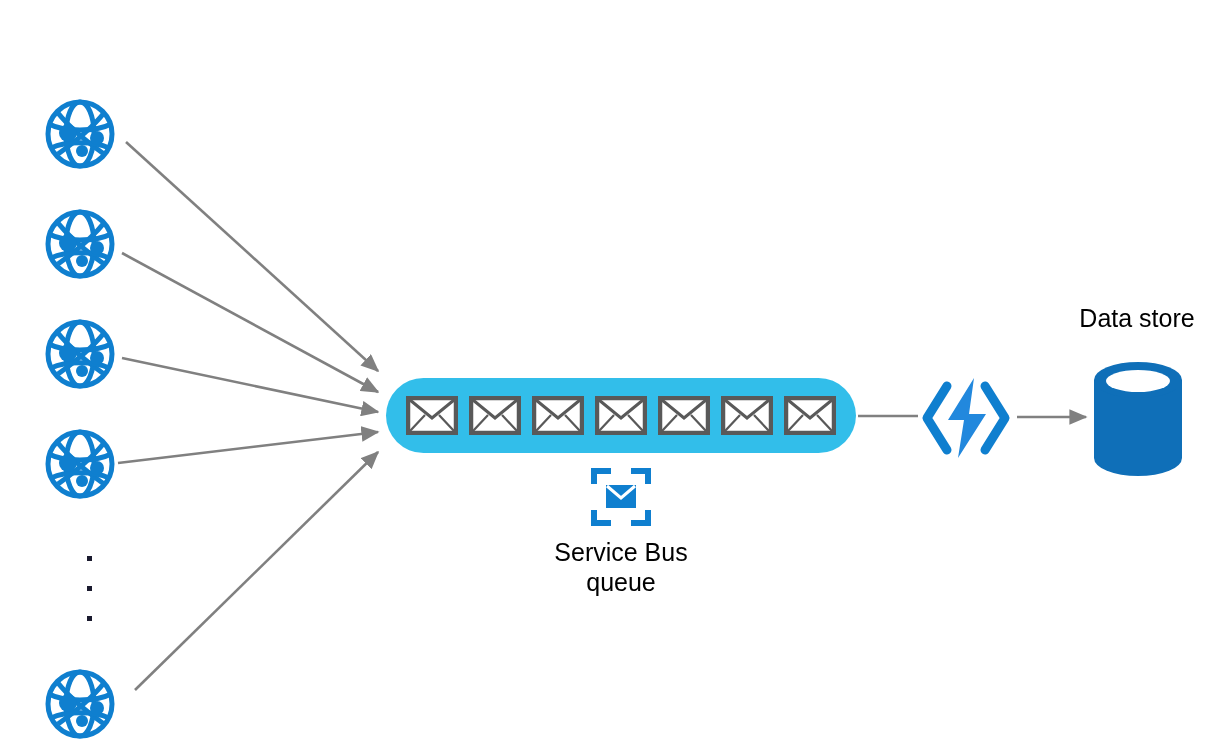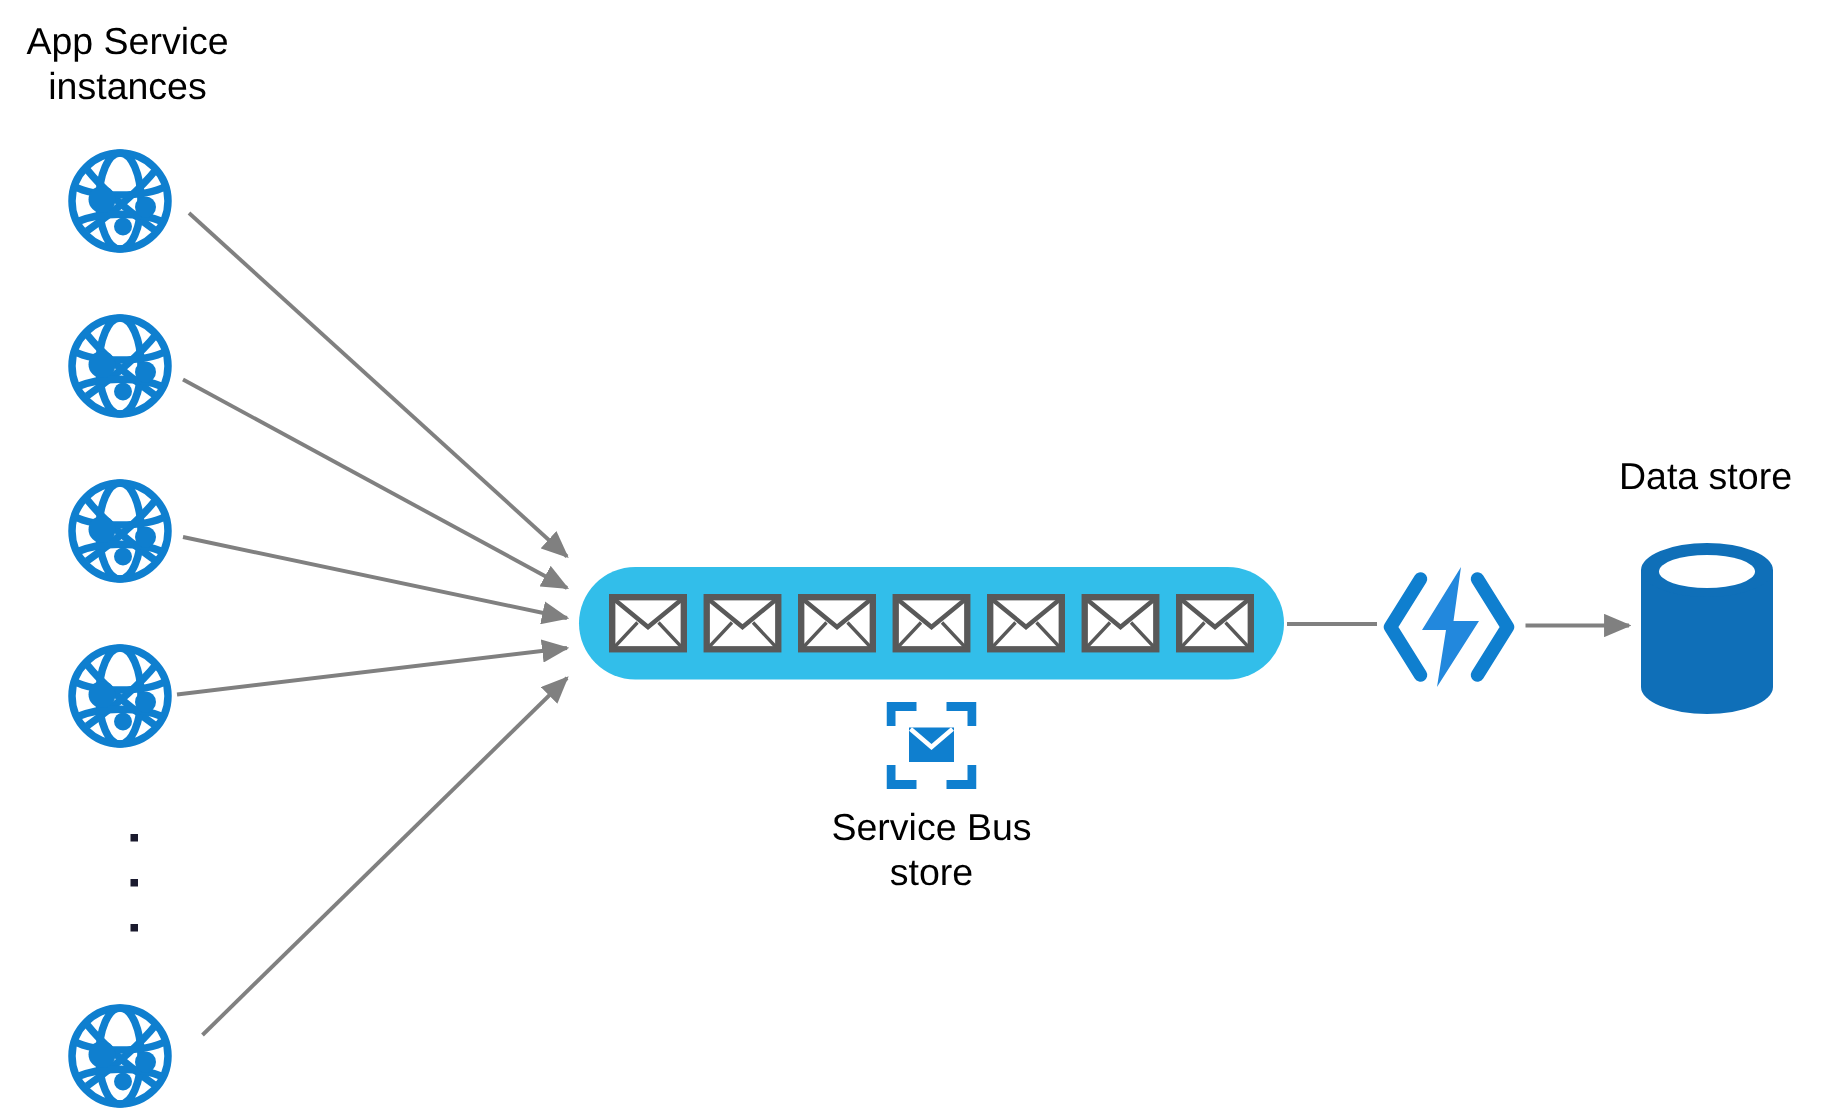--- a/index.html
+++ b/index.html
@@ -48,25 +48,23 @@
     height: 5px;
     background: #1a1a2e;
     margin-bottom: 25px;
   }
 </style>
 </head>
 <body>
 
 <div id="canvas">
 
-  <div class="label" style="left:0px; top:13px; width:170px;">App Service
-instances</div>
 
   <div class="label" style="left:526px; top:537px; width:190px;">Service Bus
-store</div>
+queue</div>
 
 
   <div class="label" style="left:1055px; top:303px; width:164px;">Data store</div>
 
   <svg class="svg-layer" viewBox="0 0 1216 745" xmlns="http://www.w3.org/2000/svg">
     <defs>
       <marker id="arrowhead" markerWidth="7" markerHeight="6" refX="6.4" refY="3" orient="auto" markerUnits="strokeWidth">
         <path d="M0,0 L7,3 L0,6 Z" fill="#808080"></path>
       </marker>
     </defs>

